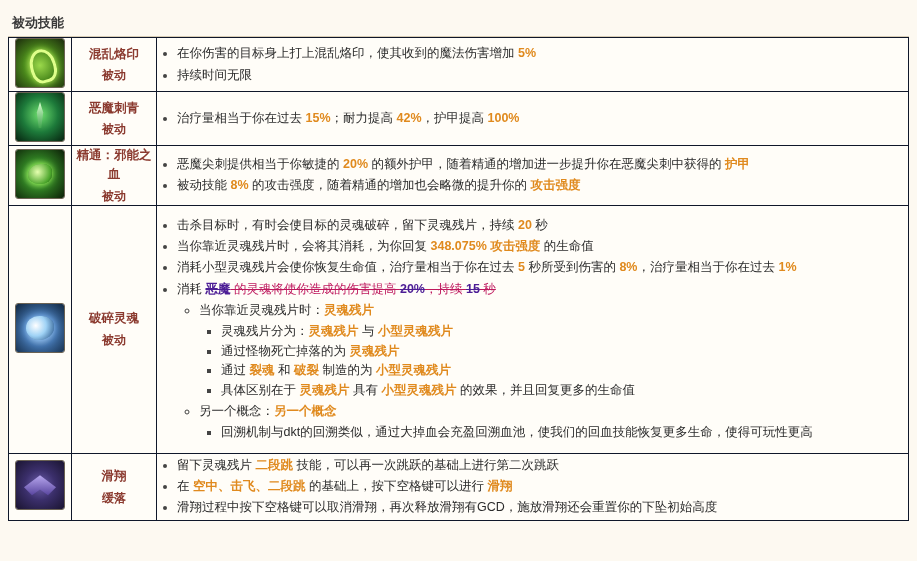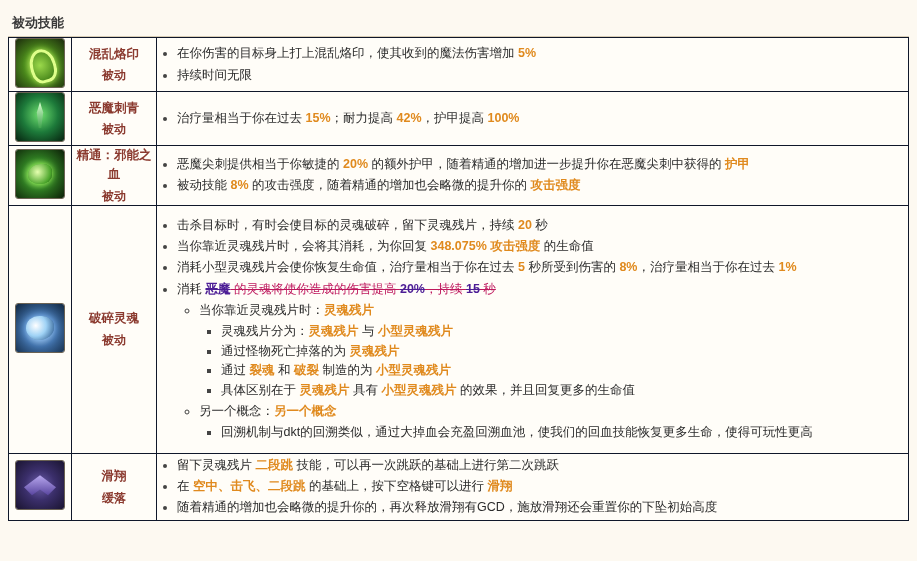--- a/index.html
+++ b/index.html
@@ -252,20 +252,20 @@
           <span class="icon ic-glide"><span class="g1"></span><span class="mark"></span></span>
         </td>
         <td class="name-cell">
           <span>滑翔</span>
           <span class="sub-type">缓落</span>
         </td>
         <td class="desc-cell">
           <ul class="lvl1">
               <li><span>留下灵魂残片 </span><span class="hl-orange">二段跳</span><span> 技能，可以再一次跳跃的基础上进行第二次跳跃</span></li>
               <li><span>在 </span><span class="hl-orange">空中、击飞、二段跳</span><span> 的基础上，按下空格键可以进行 </span><span class="hl-orange">滑翔</span></li>
-              <li><span>随着精通的增加也会略微的提升你的，再次释放滑翔有GCD，施放滑翔还会重置你的下坠初始高度</span></li>
+              <li><span>滑翔过程中按下空格键可以取消滑翔，再次释放滑翔有GCD，施放滑翔还会重置你的下坠初始高度</span></li>
             </ul>
         </td>
       </tr>
 
     </tbody>
   </table>
 </div>
 
 </body></html>

